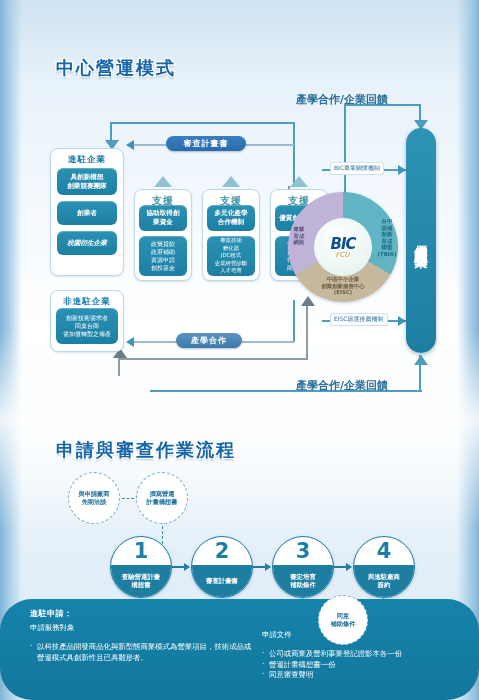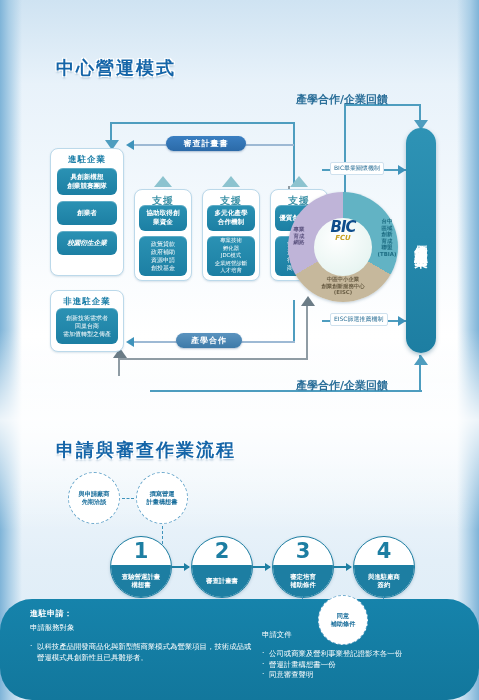--- a/index.html
+++ b/index.html
@@ -100,23 +100,23 @@
   
   #donut-wrap{position:absolute;left:288px;top:192px;width:110px;height:110px;}
   #donut{position:absolute;inset:0;border-radius:50%;
     background:conic-gradient(from 0deg,
       #62b3c4 0deg 120deg,
       #c6b89c 120deg 240deg,
       #bfb4d8 240deg 360deg);
     box-shadow:0 1px 3px rgba(60,100,130,.3);}
   #donut-hole{position:absolute;left:26px;top:26px;width:58px;height:58px;border-radius:50%;
     background:radial-gradient(circle at 40% 35%,#ffffff 0%,#e9f5f2 70%,#d9eee9 100%);
-    display:flex;align-items:center;justify-content:flex-start;flex-direction:column;}
+    display:flex;align-items:center;justify-content:center;flex-direction:column;}
   #bic-logo{font-size:15px;font-weight:bold;color:#0f4e8c;font-style:italic;letter-spacing:-1px;}
-  #fcu-logo{font-size:7px;font-weight:bold;color:#c8a020;font-style:italic;margin-top:-2px;}
+  #fcu-logo{font-size:7px;font-weight:normal;color:#c8a020;font-style:italic;margin-top:-2px;}
   .seg-label{position:absolute;text-align:center;font-size:5.4px;line-height:6.6px;color:#4a4f63;font-weight:bold;}
   #seg-right{right:-2px;top:26px;width:26px;color:#1d6d83;}
   #seg-left{left:0px;top:34px;width:22px;color:#5d5480;}
   #seg-bottom{left:10px;top:84px;width:90px;color:#6b5f46;}
 
   
   .dashcirc{
     position:absolute;border-radius:50%;border:1px dashed #6aa8cc;background:#ffffff;
     color:#1b6f9c;font-size:6.2px;line-height:8px;font-weight:bold;text-align:center;
     display:flex;align-items:center;justify-content:center;padding:4px;box-sizing:border-box;

